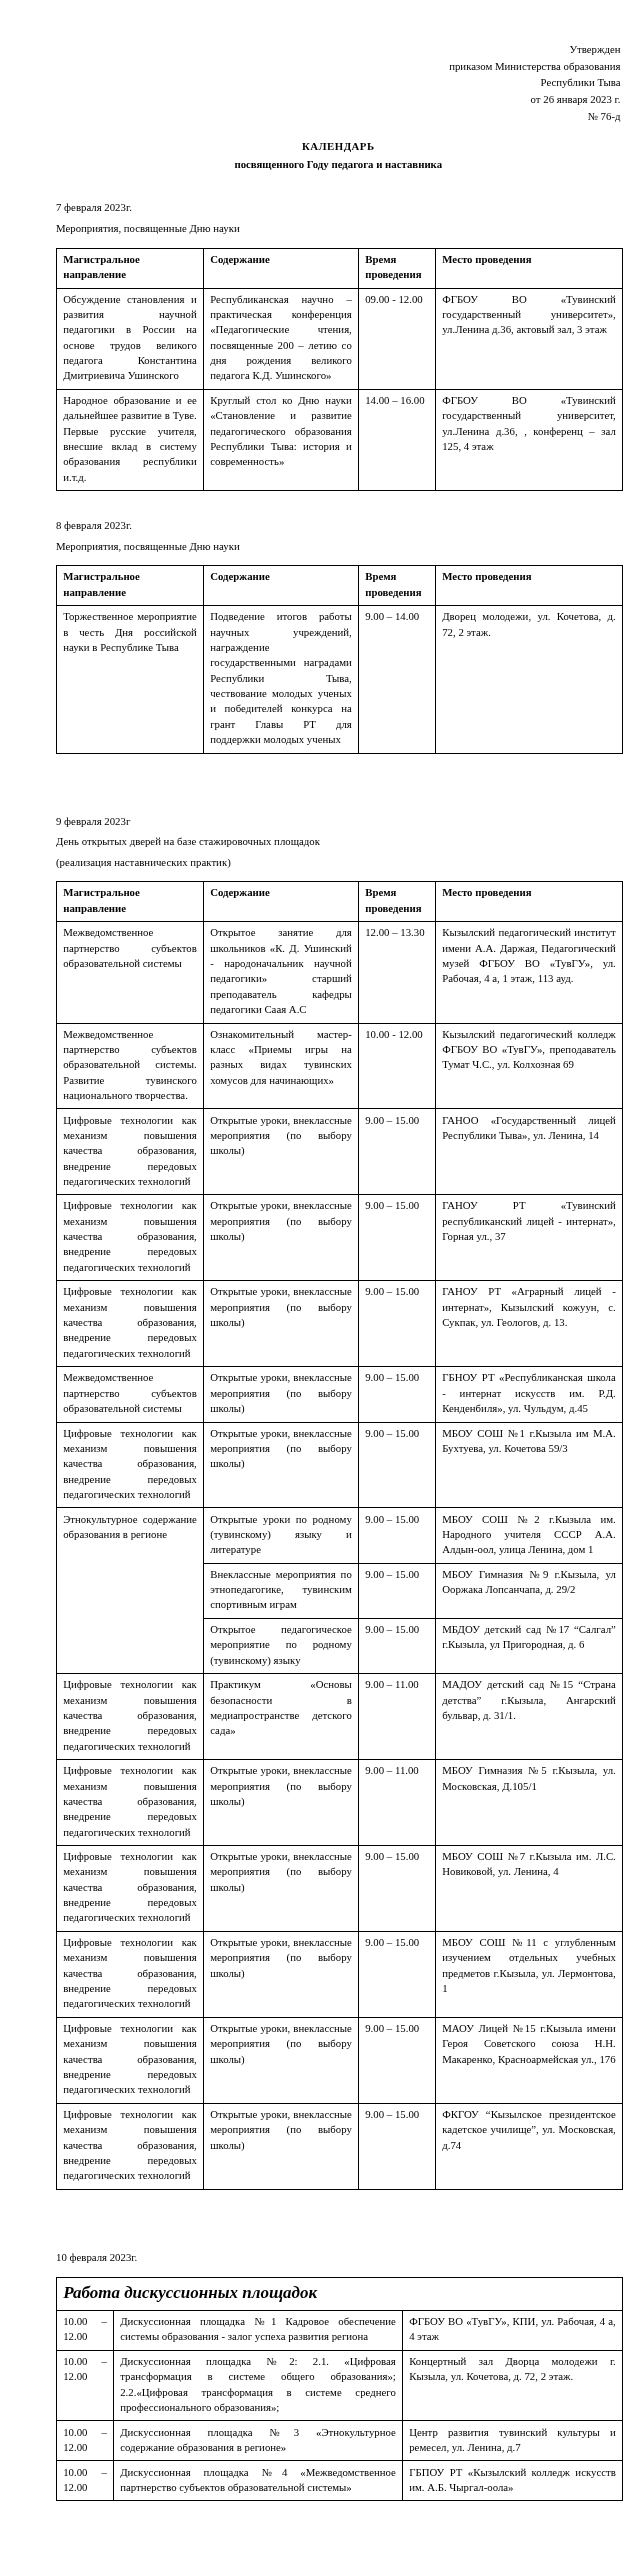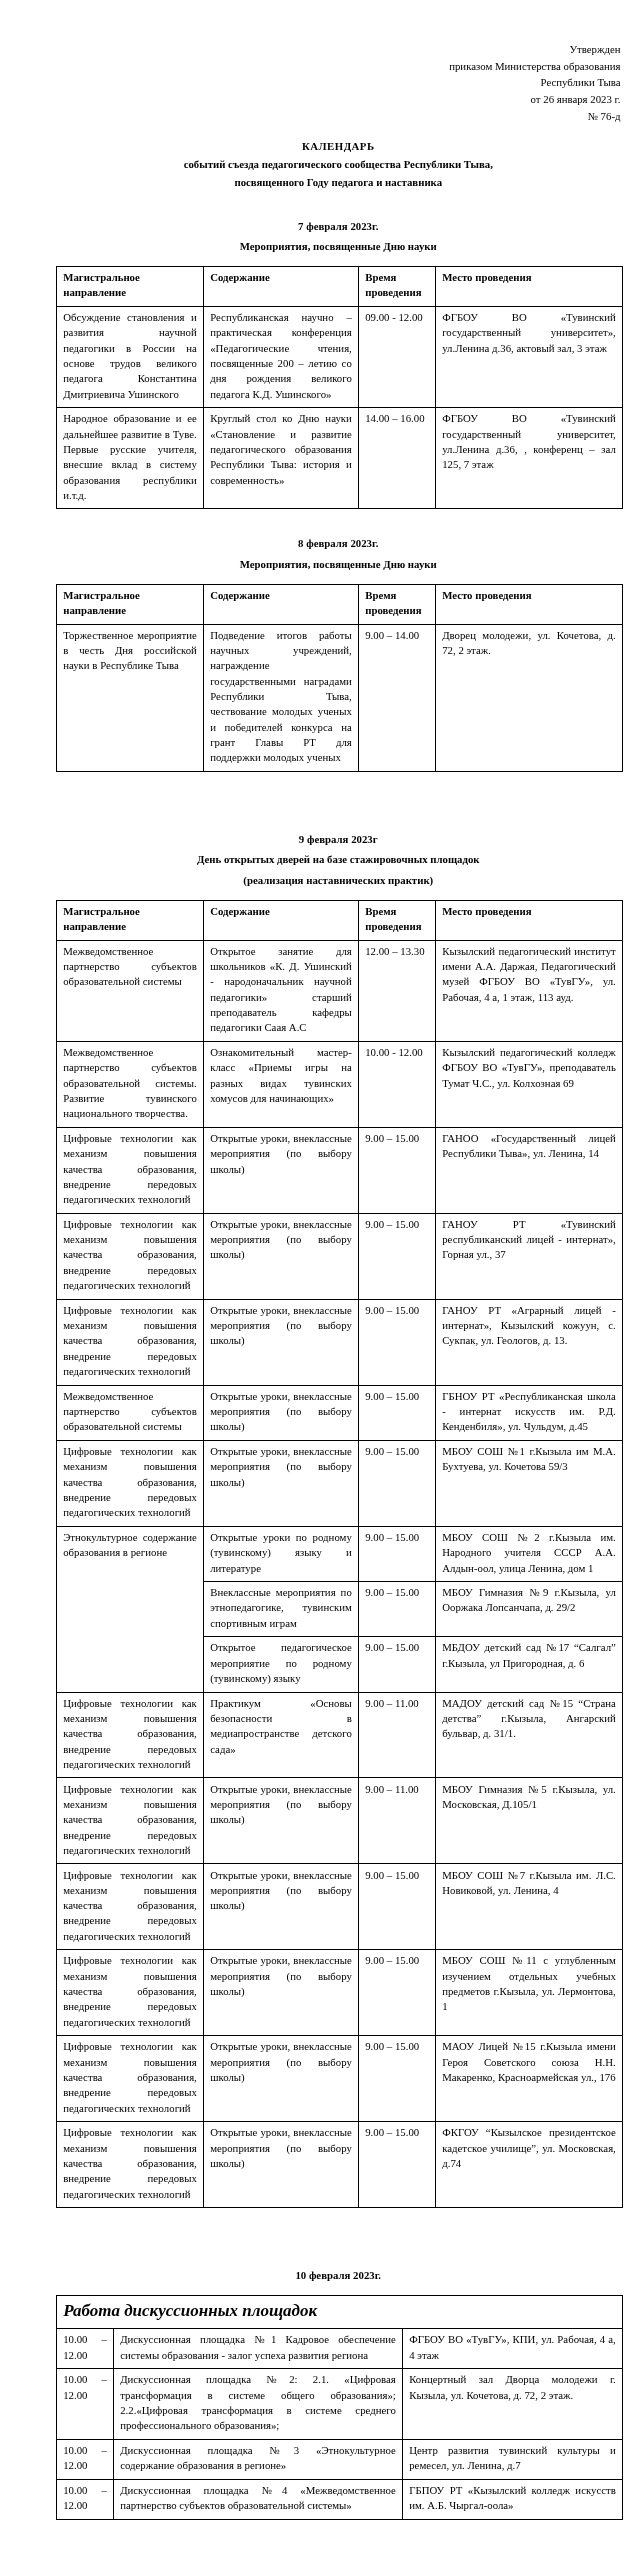--- a/index.html
+++ b/index.html
@@ -12,21 +12,21 @@
   }
   .page {
     box-sizing: border-box;
     width: 639px;
     min-height: 3439px;
     padding: 41px 18.5px 36px 56px;
   }
   .approval { text-align: right; line-height: 1.55; }
   .doc-title { text-align: center; font-weight: bold; line-height: 1.7; margin-top: 12px; }
   .doc-title .t1 { letter-spacing: 0.5px; }
-  .heading { text-align: center; font-weight: bold; line-height: 1.9; margin: 24px 0 9.3px 0; }
+  .heading { font-weight: normal; line-height: 1.9; margin: 24px 0 9.3px 0; }
   .heading.pagebreak { margin-top: 57px; }
   table.cal {
     width: 100%;
     border-collapse: collapse;
     table-layout: fixed;
     border-radius: 7px;
   }
   table.cal td, table.cal th {
     border: 1px solid #000;
     vertical-align: top;
@@ -56,21 +56,20 @@
   <div class="approval">
     <div>Утвержден</div>
     <div>приказом Министерства образования</div>
     <div>Республики Тыва</div>
     <div>от 26 января 2023 г.</div>
     <div>№ 76-д</div>
   </div>
 
   <div class="doc-title">
     <div class="t1">КАЛЕНДАРЬ</div>
-    <div>событий съезда педагогического сообщества Республики Тыва,</div>
     <div>посвященного Году педагога и наставника</div>
   </div>
 
   <div class="heading">
     <div>7 февраля 2023г.</div>
     <div>Мероприятия, посвященные Дню науки</div>
   </div>
 
   <table class="cal">
     <colgroup>
@@ -89,21 +88,21 @@
     <tr>
       <td class="dir">Обсуждение становления и развития научной педагогики в России на основе трудов великого педагога Константина Дмитриевича Ушинского</td>
       <td>Республиканская научно – практическая конференция «Педагогические чтения, посвященные 200 – летию со дня рождения великого педагога К.Д. Ушинского»</td>
       <td class="time">09.00 - 12.00</td>
       <td>ФГБОУ ВО «Тувинский государственный университет», ул.Ленина д.36, актовый зал, 3 этаж</td>
     </tr>
     <tr>
       <td class="dir">Народное образование и ее дальнейшее развитие в Туве. Первые русские учителя, внесшие вклад в систему образования республики и.т.д.</td>
       <td>Круглый стол ко Дню науки «Становление и развитие педагогического образования Республики Тыва: история и современность»</td>
       <td class="time">14.00 – 16.00</td>
-      <td>ФГБОУ ВО «Тувинский государственный университет, ул.Ленина д.36, , конференц – зал 125, 7 этаж</td>
+      <td>ФГБОУ ВО «Тувинский государственный университет, ул.Ленина д.36, , конференц – зал 125, 4 этаж</td>
     </tr>
   </tbody>
     </table>
 
   <div class="heading">
     <div>8 февраля 2023г.</div>
     <div>Мероприятия, посвященные Дню науки</div>
   </div>
 
   <table class="cal">

